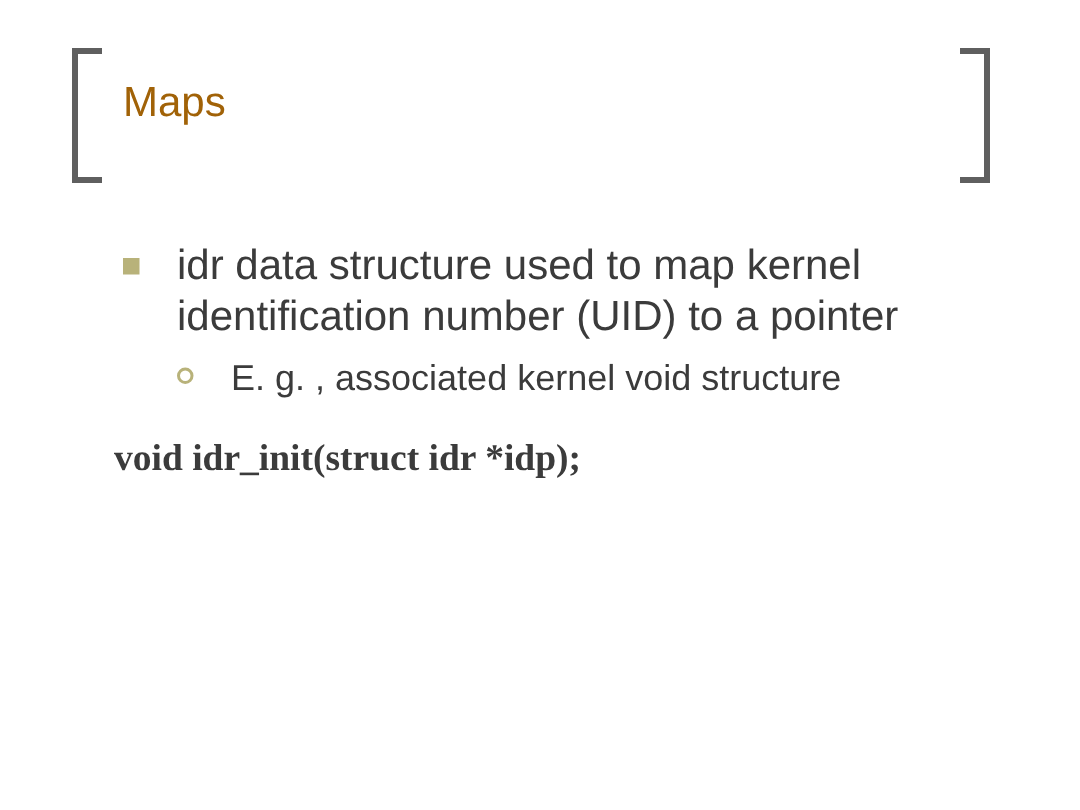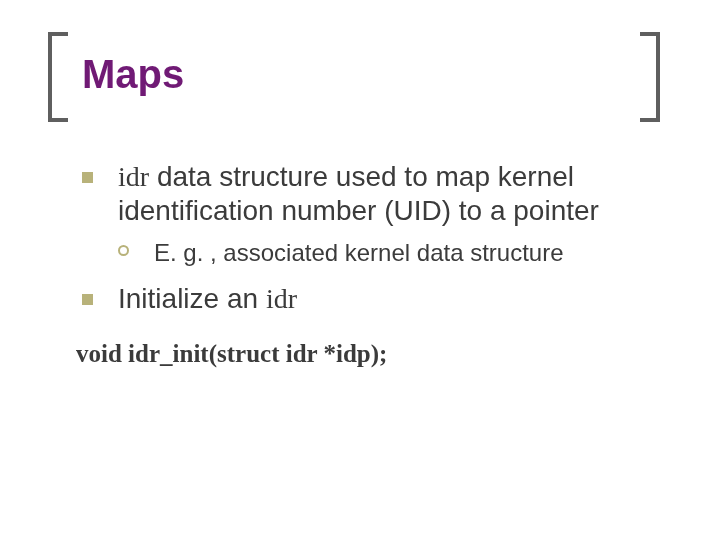--- a/index.html
+++ b/index.html
@@ -34,23 +34,23 @@
     border-top: 4px solid #5f5f5f;
     border-bottom: 4px solid #5f5f5f;
     box-sizing: border-box;
   }
   .bracket.left  { left: 0;  border-left: 4px solid #5f5f5f; }
   .bracket.right { right: 0; border-right: 4px solid #5f5f5f; }
   .title {
     position: absolute;
     top: 52px;
     left: 82px;
-    font-size: 40px;
-    font-weight: 700;
-    color: #701a75;
+    font-size: 28px;
+    font-weight: 400;
+    color: #a16207;
   }
   .body {
     position: absolute;
     top: 160px;
     left: 82px;
     width: 580px;
   }
   .l1 {
     position: relative;
     padding-left: 36px;
@@ -78,21 +78,21 @@
   .l2 .bullet-o {
     position: absolute;
     left: 0;
     top: 8px;
     width: 11px;
     height: 11px;
     border: 2px solid #b8b27a;
     border-radius: 50%;
     box-sizing: border-box;
   }
-  .mono { font-family: Liberation Serif, serif; text-align: center; }
+  .mono { font-family: Liberation Sans, sans-serif; text-align: center; }
   .bold-mono {
     font-family: Liberation Serif, serif;
     font-weight: bold;
   }
   .code-line {
     font-size: 25px;
     margin-top: 24px;
     margin-left: -6px;
   }
 </style>
@@ -110,24 +110,20 @@
 
   <div class="body">
 
     <div class="l1">
       <span class="bullet-sq"></span>
       <span class="mono">idr</span><span> data structure used to map kernel identification number (UID) to a pointer</span>
     </div>
 
     <div class="l2">
       <span class="bullet-o"></span>
-      <span>E. g. , associated kernel data structure</span>
+      <span>E. g. , associated kernel void structure</span>
     </div>
 
-    <div class="l1">
-      <span class="bullet-sq"></span>
-      <span>Initialize an </span><span class="mono">idr</span>
-    </div>
 
     <div class="code-line bold-mono">void idr_init(struct idr *idp);</div>
 
   </div>
 </div>
 
 </body></html>

